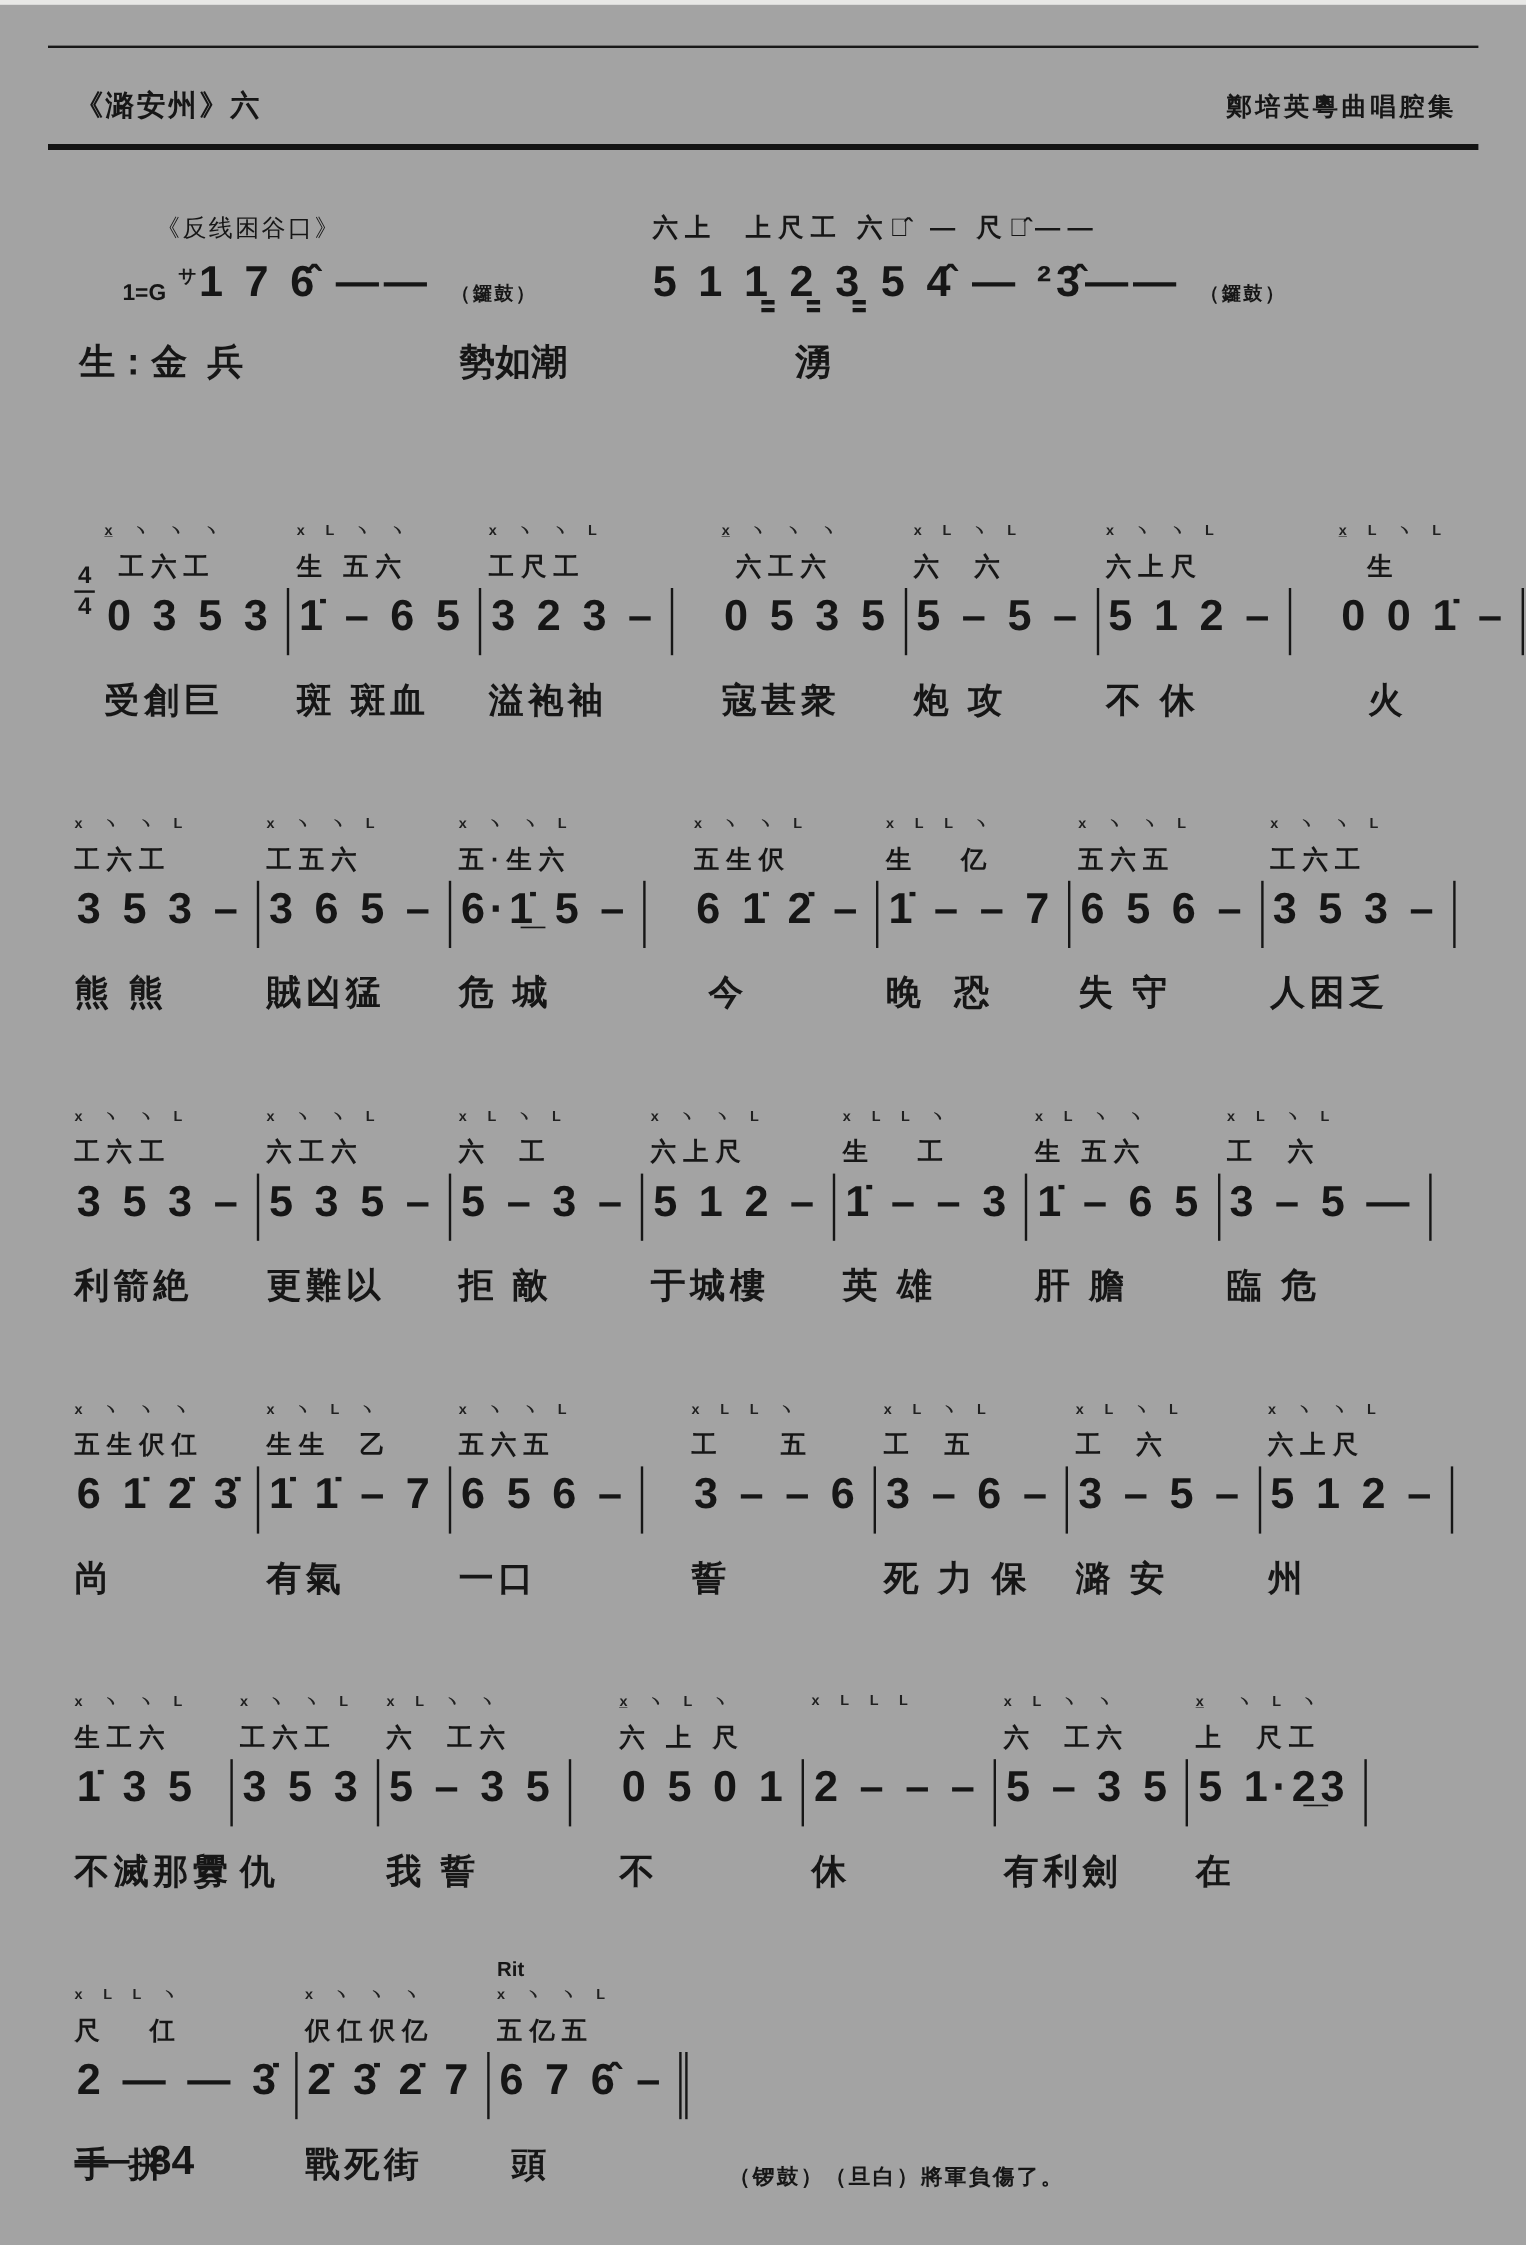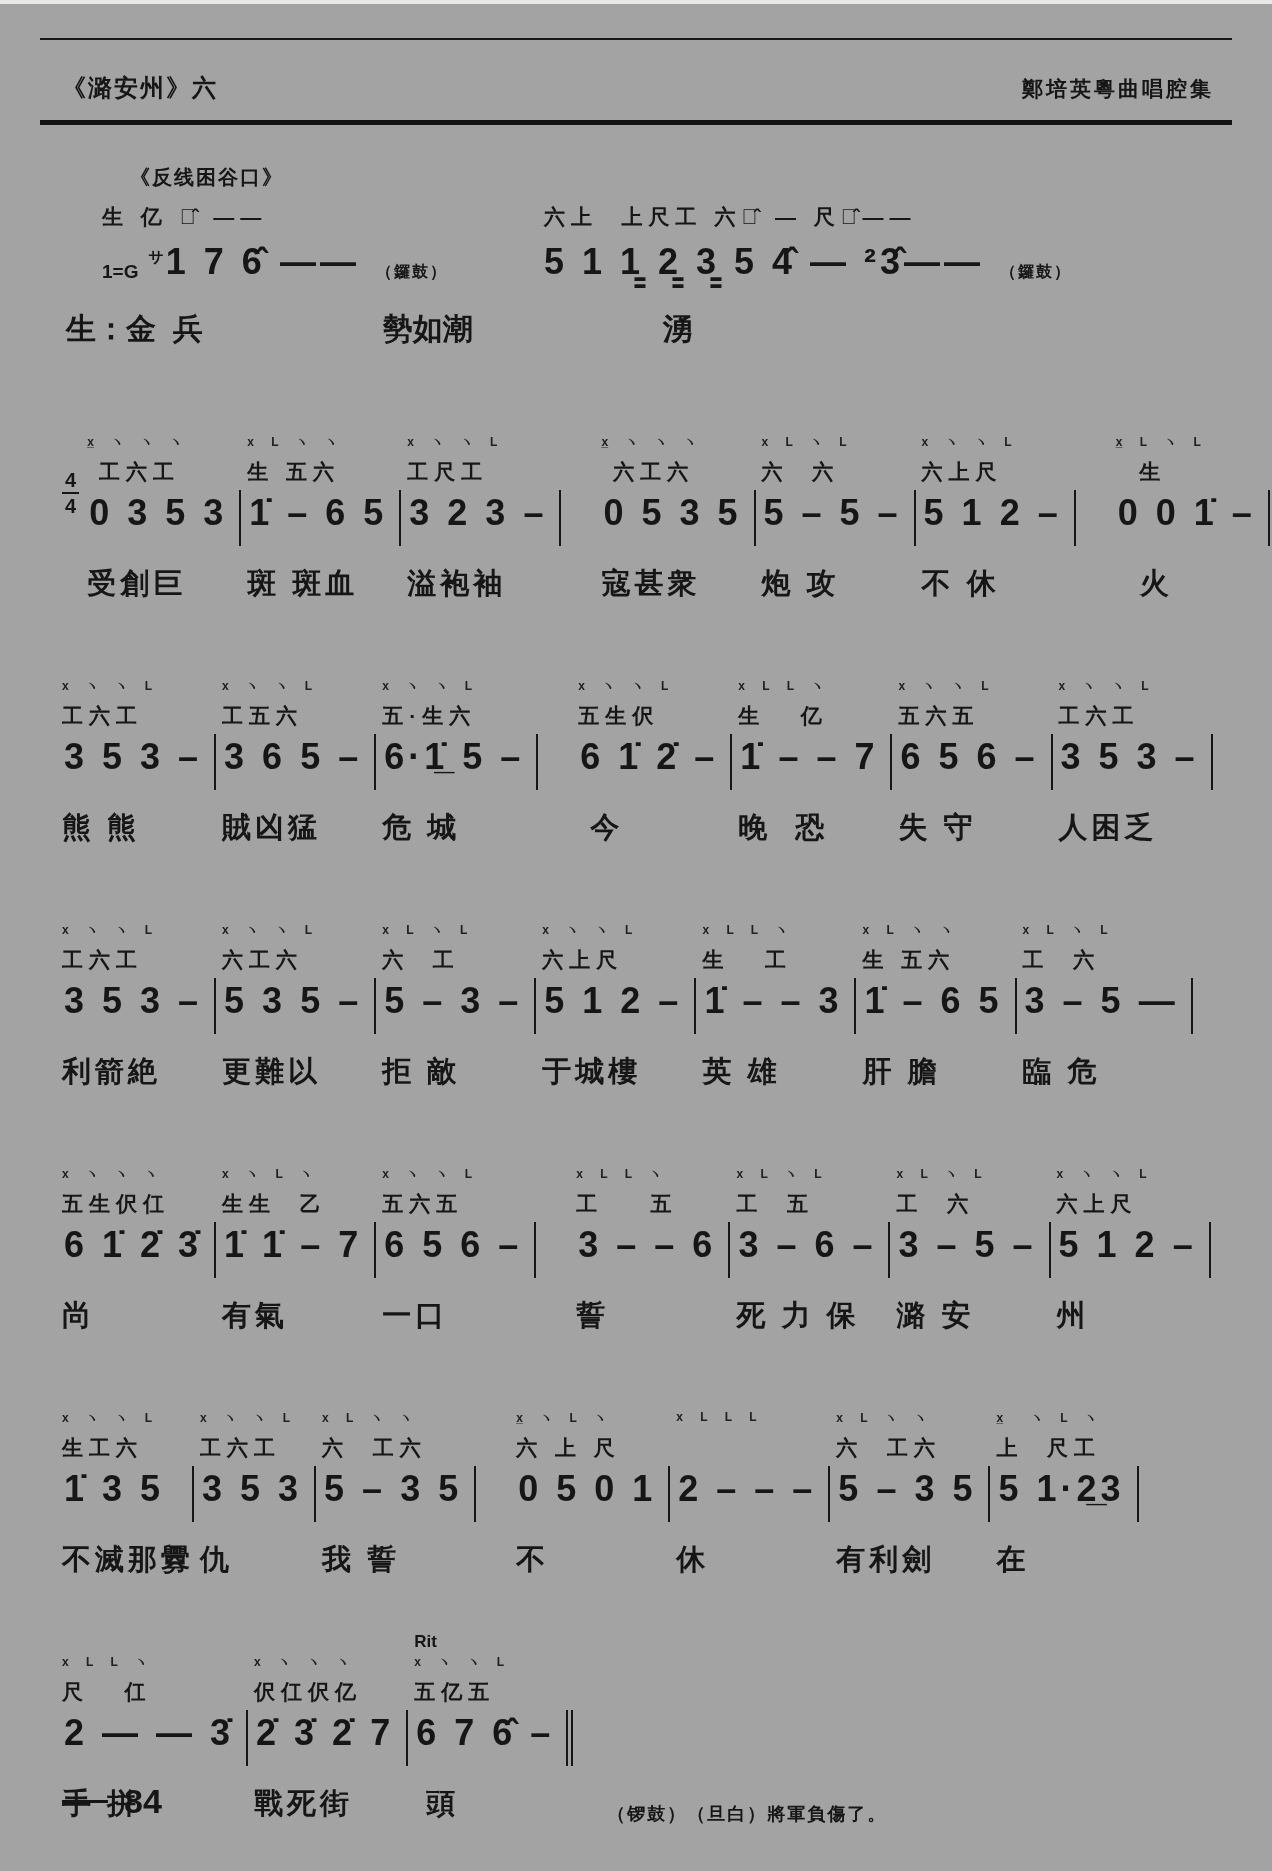--- a/index.html
+++ b/index.html
@@ -15,21 +15,21 @@
     display:flex;justify-content:space-between;align-items:baseline;}
   .header .h-left{font-size:24px;font-weight:bold;letter-spacing:2px;}
   .header .h-right{font-size:21px;font-weight:bold;letter-spacing:3px;}
   .header-rule{position:absolute;top:116px;left:40px;right:40px;height:0;
     border-top:5px solid #141414;}
 
   
   .intro{position:absolute;top:160px;left:62px;right:40px;}
   .intro-cols{display:flex;align-items:flex-end;}
   .intro-left{margin-left:40px;}
-  .tune-title{font-size:20px;font-weight:bold;letter-spacing:2px;margin-left:28px;}
+  .tune-title{font-size:20px;font-weight:normal;letter-spacing:2px;margin-left:28px;}
   .gong-line{font-size:21px;font-weight:bold;letter-spacing:6px;
     white-space:pre;margin-top:12px;}
   .jianpu-line{font-size:36px;font-weight:bold;white-space:pre;
     letter-spacing:4px;margin-top:10px;display:flex;align-items:flex-end;}
   .jianpu-line .key{font-size:19px;font-weight:bold;letter-spacing:0;
     margin-right:10px;}
   .jianpu-line .grace{font-size:15px;font-weight:bold;letter-spacing:0;
     position:relative;top:-16px;margin-right:2px;}
   .jianpu-line .drum{font-size:16px;font-weight:bold;letter-spacing:2px;
     margin-left:16px;}
@@ -78,21 +78,20 @@
   <div class="header">
     <span class="h-left">《潞安州》六</span>
     <span class="h-right">鄭培英粵曲唱腔集</span>
   </div>
   <div class="header-rule"></div>
 
   <div class="intro">
     <div class="intro-cols">
       <div class="intro-left">
         <div class="tune-title">《反线困谷口》</div>
-        <div class="gong-line">生 亿 五̂ ——</div>
         <div class="jianpu-line">
           <span class="key">1=G</span>
           <span class="grace">サ</span>
           <span>1 7 6̂ ——</span>
           <span class="drum">（鑼鼓）</span>
         </div>
       </div>
       <div class="intro-right">
         <div class="gong-line">六上  上尺工 六反̂ — 尺工̂——</div>
         <div class="jianpu-line">

